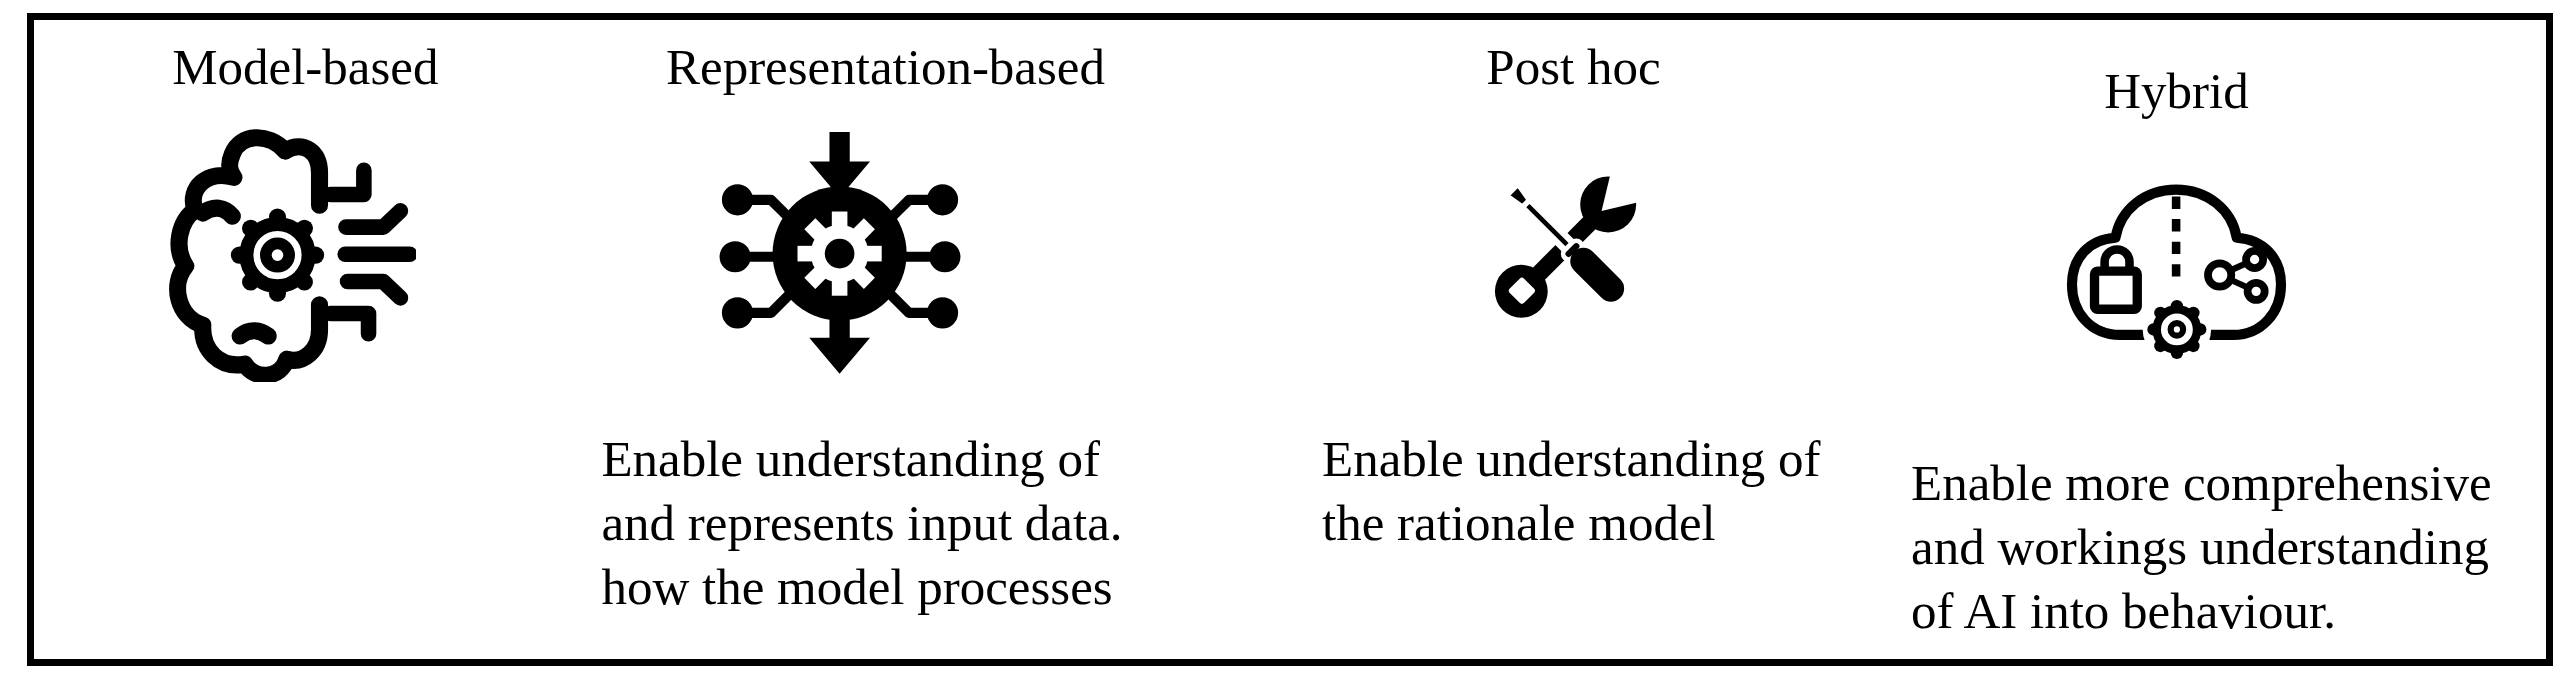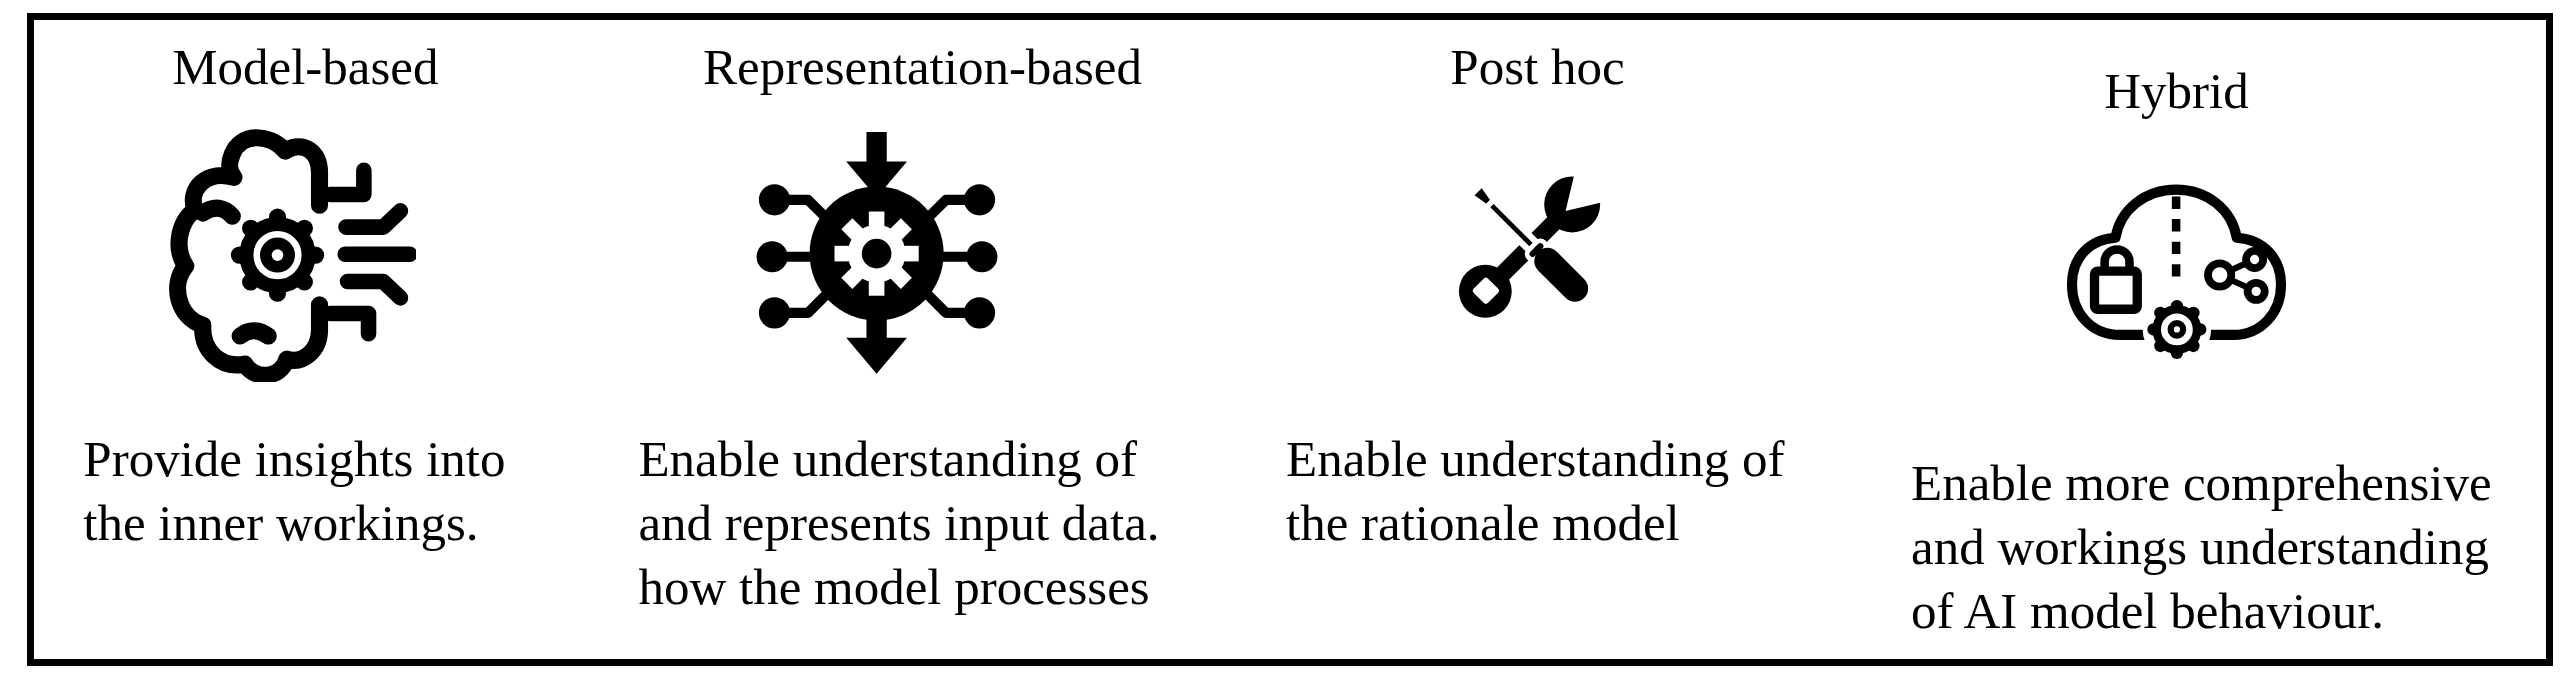--- a/index.html
+++ b/index.html
@@ -17,22 +17,22 @@
     position:absolute;top:39px;left:0;width:100%;
     font-size:51px;line-height:56px;text-align:center;white-space:nowrap;
   }
   .icon-wrap{position:absolute;}
   .desc{
     position:absolute;top:427px;
     font-size:51px;line-height:64px;text-align:left;white-space:nowrap;
   }
   
   .cat-0{left:9.3px;width:592px;}
-  .cat-1{left:615px;width:615px;}
-  .cat-2{left:1230px;width:615px;}
+  .cat-1{left:578px;width:615px;}
+  .cat-2{left:1266px;width:615px;}
   .cat-3{left:1842px;width:669px;margin-top:24px;}
   .cat-0 .icon-wrap{left:158px;top:129px;width:249px;height:253px;}
   .cat-1 .icon-wrap{left:140px;top:132px;width:244px;height:244px;}
   .cat-2 .icon-wrap{left:216px;top:158px;width:171px;height:175px;}
   .cat-3 .icon-wrap{left:216px;top:150px;width:237px;height:192px;}
   .cat-0 .desc{left:74px;}
   .cat-1 .desc{left:23.4px;}
   .cat-2 .desc{left:56px;}
   .cat-3 .desc{left:69px;}
   svg{display:block;}
@@ -71,24 +71,20 @@
 
       <g fill="none" stroke="#000" stroke-width="20" stroke-linecap="round" stroke-linejoin="round">
         <path d="M210,84 H253 V53"></path>
         <path d="M230,126 H278 L300,105"></path>
         <path d="M229,161 H312"></path>
         <path d="M232,196 H278 L300,217"></path>
         <path d="M210,237 H259 V263"></path>
       </g>
     </svg>
   </div>
-  <div class="desc">
-    <div>Provide insights into</div>
-    <div>the inner workings.</div>
-  </div>
 </div>
 
 <div class="category cat-1">
   <div class="cat-title">Representation-based</div>
   <div class="icon-wrap">
     <svg width="244" height="244" viewBox="0 0 313 313">
 
       <path d="M143,0 h26 v38 h26 l-39,46 -39,-46 h26 Z" fill="#000"></path>
       <path d="M143,226 h26 v38 h26 l-39,46 -39,-46 h26 Z" fill="#000"></path>
 
@@ -190,16 +186,16 @@
         <circle cx="153" cy="170" r="8"></circle>
           <circle cx="174.2" cy="178.8" r="8"></circle>
       </g>
       <circle cx="153" cy="200" r="26" fill="#fff" stroke="#000" stroke-width="11"></circle>
       <circle cx="153" cy="200" r="8" fill="none" stroke="#000" stroke-width="8"></circle>
     </svg>
   </div>
   <div class="desc">
     <div>Enable more comprehensive</div>
     <div>and workings understanding</div>
-    <div>of AI model behaviour.</div>
+    <div>of AI into behaviour.</div>
   </div>
 </div>
 
 
 </body></html>

